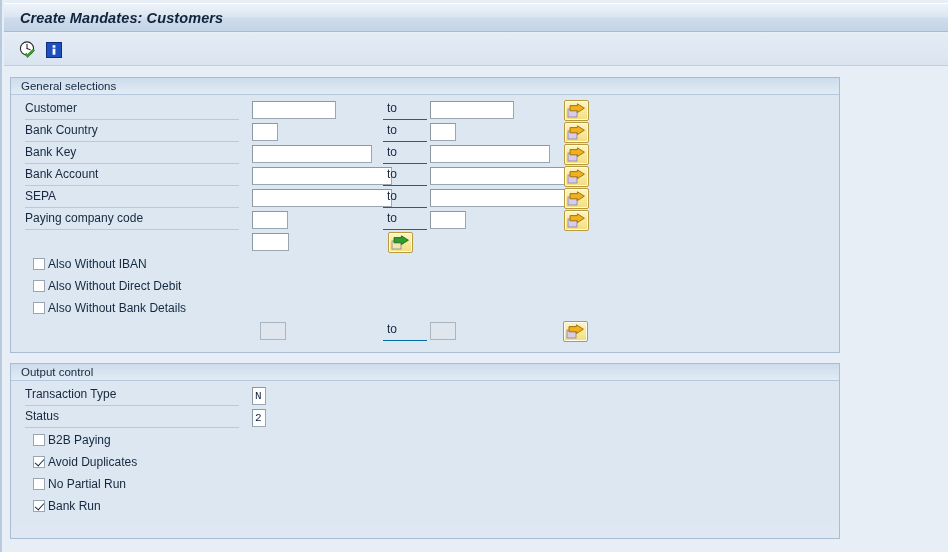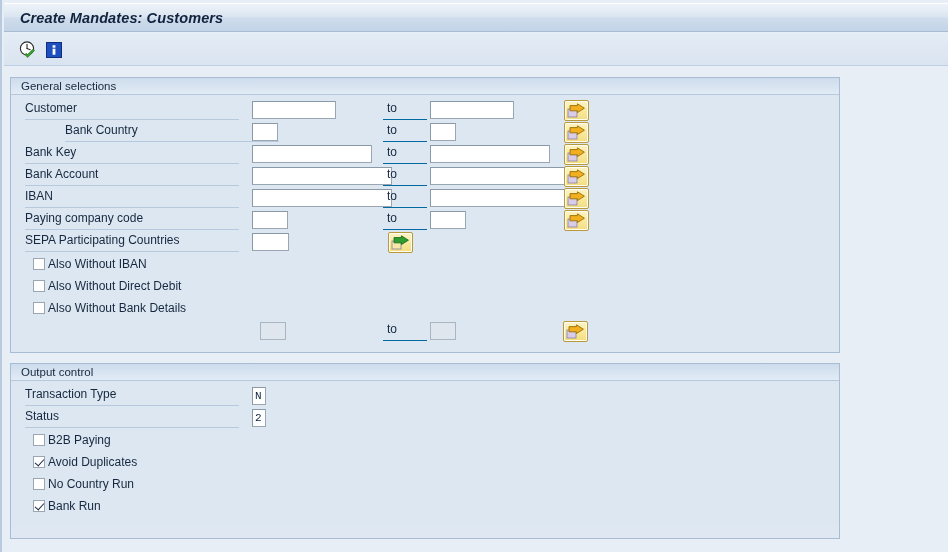--- a/index.html
+++ b/index.html
@@ -233,21 +233,21 @@
         <div class="lbl" style="top: 4px;">Customer</div>
         <input type="text" class="inp" style="left: 241px; top: 6px; width: 84px;">
         <div class="tolbl" style="left: 372px; width: 44px; top: 4px;">to</div>
         <input type="text" class="inp" style="left: 419px; top: 6px; width: 84px;">
         <div class="msbtn" style="left: 553px; top: 5px;">
           <svg width="19" height="15" viewBox="0 0 19 15">
             <rect x="1" y="6" width="9" height="8" fill="#d8cce8" stroke="#8b7fa0" stroke-width="0.8"></rect>
             <path d="M3 2.6 h7.4 V0.8 L17.4 5.2 L10.4 9.6 V7.8 H3 Z" fill="#f0b020" stroke="#9a6d06" stroke-width="0.9" stroke-linejoin="round"></path>
           </svg>
         </div>
-        <div class="lbl" style="top: 26px; margin-left: 40px;">Bank Country</div>
+        <div class="lbl" style="top: 26px;">Bank Country</div>
         <input type="text" class="inp" style="left: 241px; top: 28px; width: 26px;">
         <div class="tolbl" style="left: 372px; width: 44px; top: 26px;">to</div>
         <input type="text" class="inp" style="left: 419px; top: 28px; width: 26px;">
         <div class="msbtn" style="left: 553px; top: 27px;">
           <svg width="19" height="15" viewBox="0 0 19 15">
             <rect x="1" y="6" width="9" height="8" fill="#d8cce8" stroke="#8b7fa0" stroke-width="0.8"></rect>
             <path d="M3 2.6 h7.4 V0.8 L17.4 5.2 L10.4 9.6 V7.8 H3 Z" fill="#f0b020" stroke="#9a6d06" stroke-width="0.9" stroke-linejoin="round"></path>
           </svg>
         </div>
         <div class="lbl" style="top: 48px;">Bank Key</div>
@@ -263,41 +263,40 @@
         <div class="lbl" style="top: 70px;">Bank Account</div>
         <input type="text" class="inp" style="left: 241px; top: 72px; width: 140px;">
         <div class="tolbl" style="left: 372px; width: 44px; top: 70px;">to</div>
         <input type="text" class="inp" style="left: 419px; top: 72px; width: 140px;">
         <div class="msbtn" style="left: 553px; top: 71px;">
           <svg width="19" height="15" viewBox="0 0 19 15">
             <rect x="1" y="6" width="9" height="8" fill="#d8cce8" stroke="#8b7fa0" stroke-width="0.8"></rect>
             <path d="M3 2.6 h7.4 V0.8 L17.4 5.2 L10.4 9.6 V7.8 H3 Z" fill="#f0b020" stroke="#9a6d06" stroke-width="0.9" stroke-linejoin="round"></path>
           </svg>
         </div>
-        <div class="lbl" style="top: 92px;">IBAN</div>
+        <div class="lbl" style="top: 92px;">SEPA</div>
         <input type="text" class="inp" style="left: 241px; top: 94px; width: 140px;">
         <div class="tolbl" style="left: 372px; width: 44px; top: 92px;">to</div>
         <input type="text" class="inp" style="left: 419px; top: 94px; width: 140px;">
         <div class="msbtn" style="left: 553px; top: 93px;">
           <svg width="19" height="15" viewBox="0 0 19 15">
             <rect x="1" y="6" width="9" height="8" fill="#d8cce8" stroke="#8b7fa0" stroke-width="0.8"></rect>
             <path d="M3 2.6 h7.4 V0.8 L17.4 5.2 L10.4 9.6 V7.8 H3 Z" fill="#f0b020" stroke="#9a6d06" stroke-width="0.9" stroke-linejoin="round"></path>
           </svg>
         </div>
         <div class="lbl" style="top: 114px;">Paying company code</div>
         <input type="text" class="inp" style="left: 241px; top: 116px; width: 36px;">
         <div class="tolbl" style="left: 372px; width: 44px; top: 114px;">to</div>
         <input type="text" class="inp" style="left: 419px; top: 116px; width: 36px;">
         <div class="msbtn" style="left: 553px; top: 115px;">
           <svg width="19" height="15" viewBox="0 0 19 15">
             <rect x="1" y="6" width="9" height="8" fill="#d8cce8" stroke="#8b7fa0" stroke-width="0.8"></rect>
             <path d="M3 2.6 h7.4 V0.8 L17.4 5.2 L10.4 9.6 V7.8 H3 Z" fill="#f0b020" stroke="#9a6d06" stroke-width="0.9" stroke-linejoin="round"></path>
           </svg>
         </div>
-        <div class="lbl" style="top: 136px;">SEPA Participating Countries</div>
         <input type="text" class="inp" value="AT" style="left: 241px; top: 138px; width: 36px; padding-left: 33px;">
         <div class="msbtn" style="left: 377px; top: 137px;">
           <svg width="19" height="15" viewBox="0 0 19 15">
             <rect x="1" y="6" width="9" height="8" fill="#f3e8a8" stroke="#8b7fa0" stroke-width="0.8"></rect>
             <path d="M3 2.6 h7.4 V0.8 L17.4 5.2 L10.4 9.6 V7.8 H3 Z" fill="#2f9e2f" stroke="#1d6b1d" stroke-width="0.9" stroke-linejoin="round"></path>
           </svg>
         </div>
         <div class="cbrow" style="top: 159px;">
           <span class="cbbox"></span>
           <span class="cblabel">Also Without IBAN</span>
@@ -332,21 +331,21 @@
         <div class="cbrow" style="top: 49px;">
           <span class="cbbox"></span>
           <span class="cblabel">B2B Paying</span>
         </div>
         <div class="cbrow" style="top: 71px;">
           <span class="cbbox checked"></span>
           <span class="cblabel">Avoid Duplicates</span>
         </div>
         <div class="cbrow" style="top: 93px;">
           <span class="cbbox"></span>
-          <span class="cblabel">No Country Run</span>
+          <span class="cblabel">No Partial Run</span>
         </div>
         <div class="cbrow" style="top: 115px;">
           <span class="cbbox checked"></span>
           <span class="cblabel">Bank Run</span>
         </div>
       </div>
   </div>
 
 </div>
 

